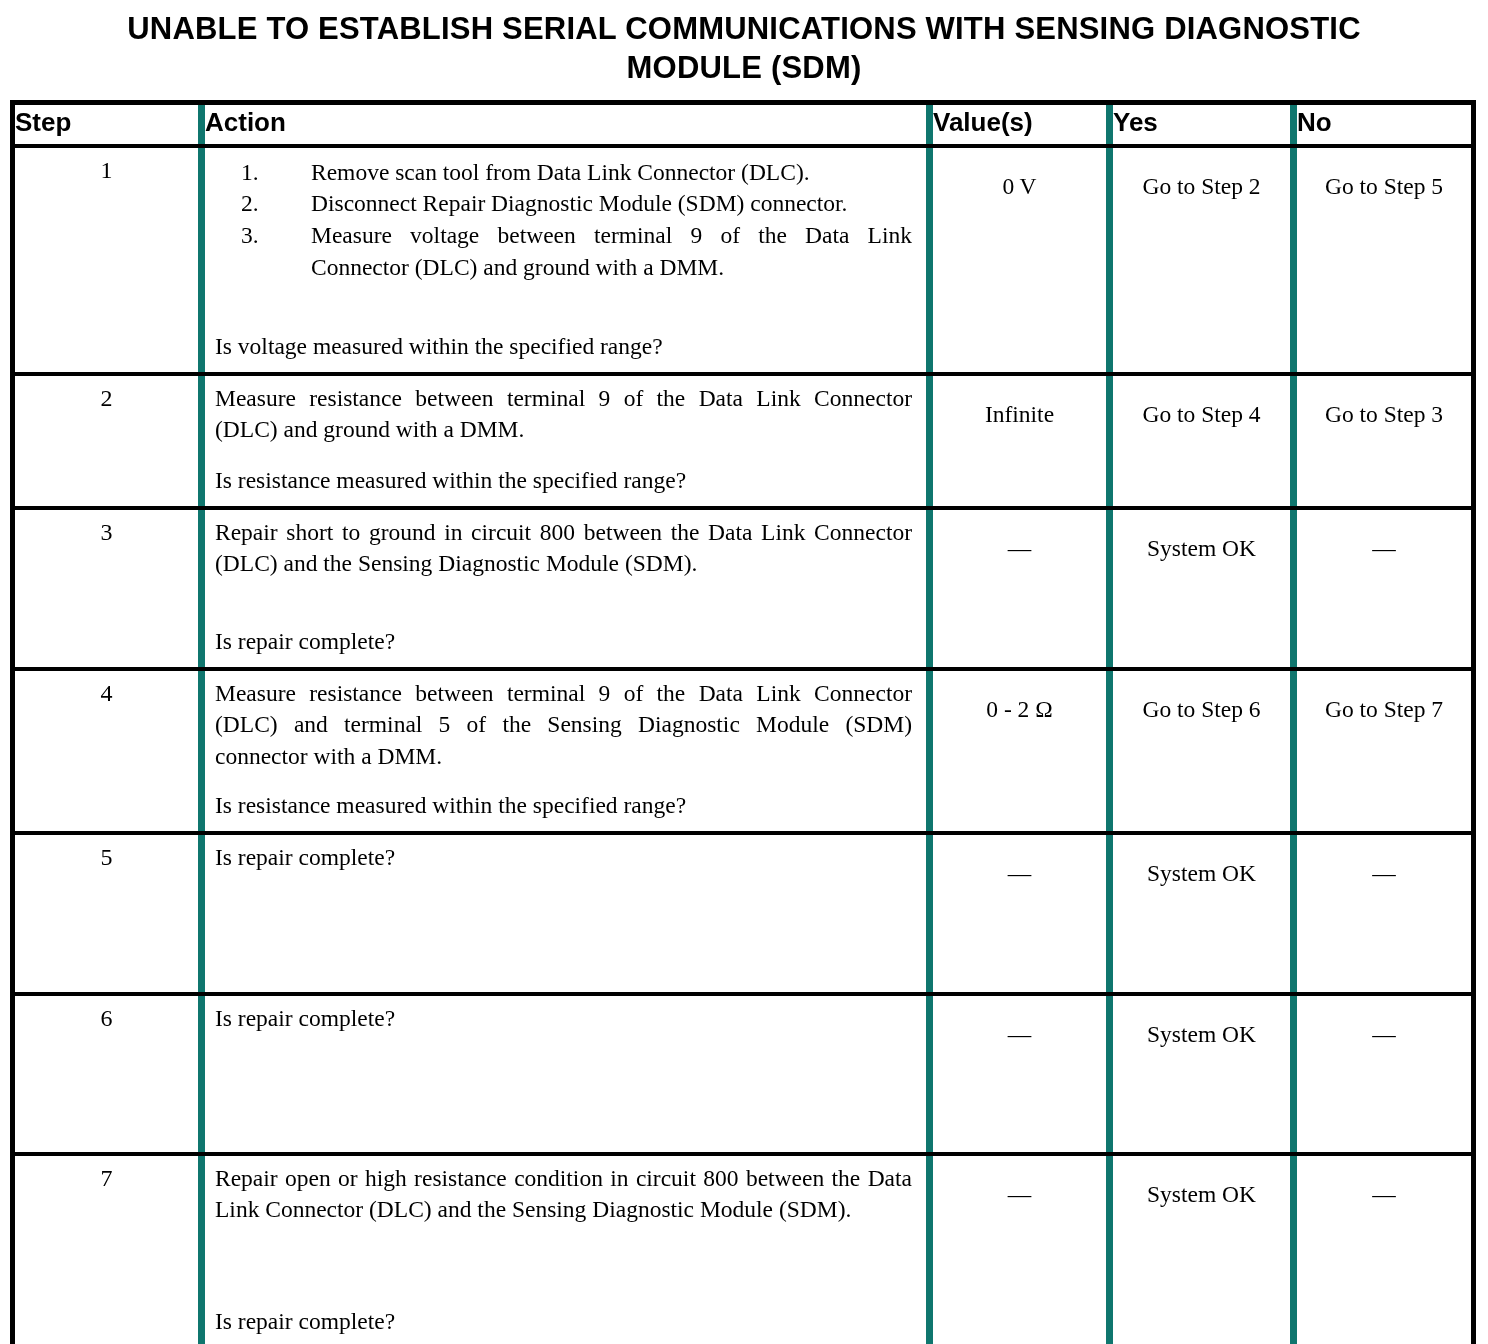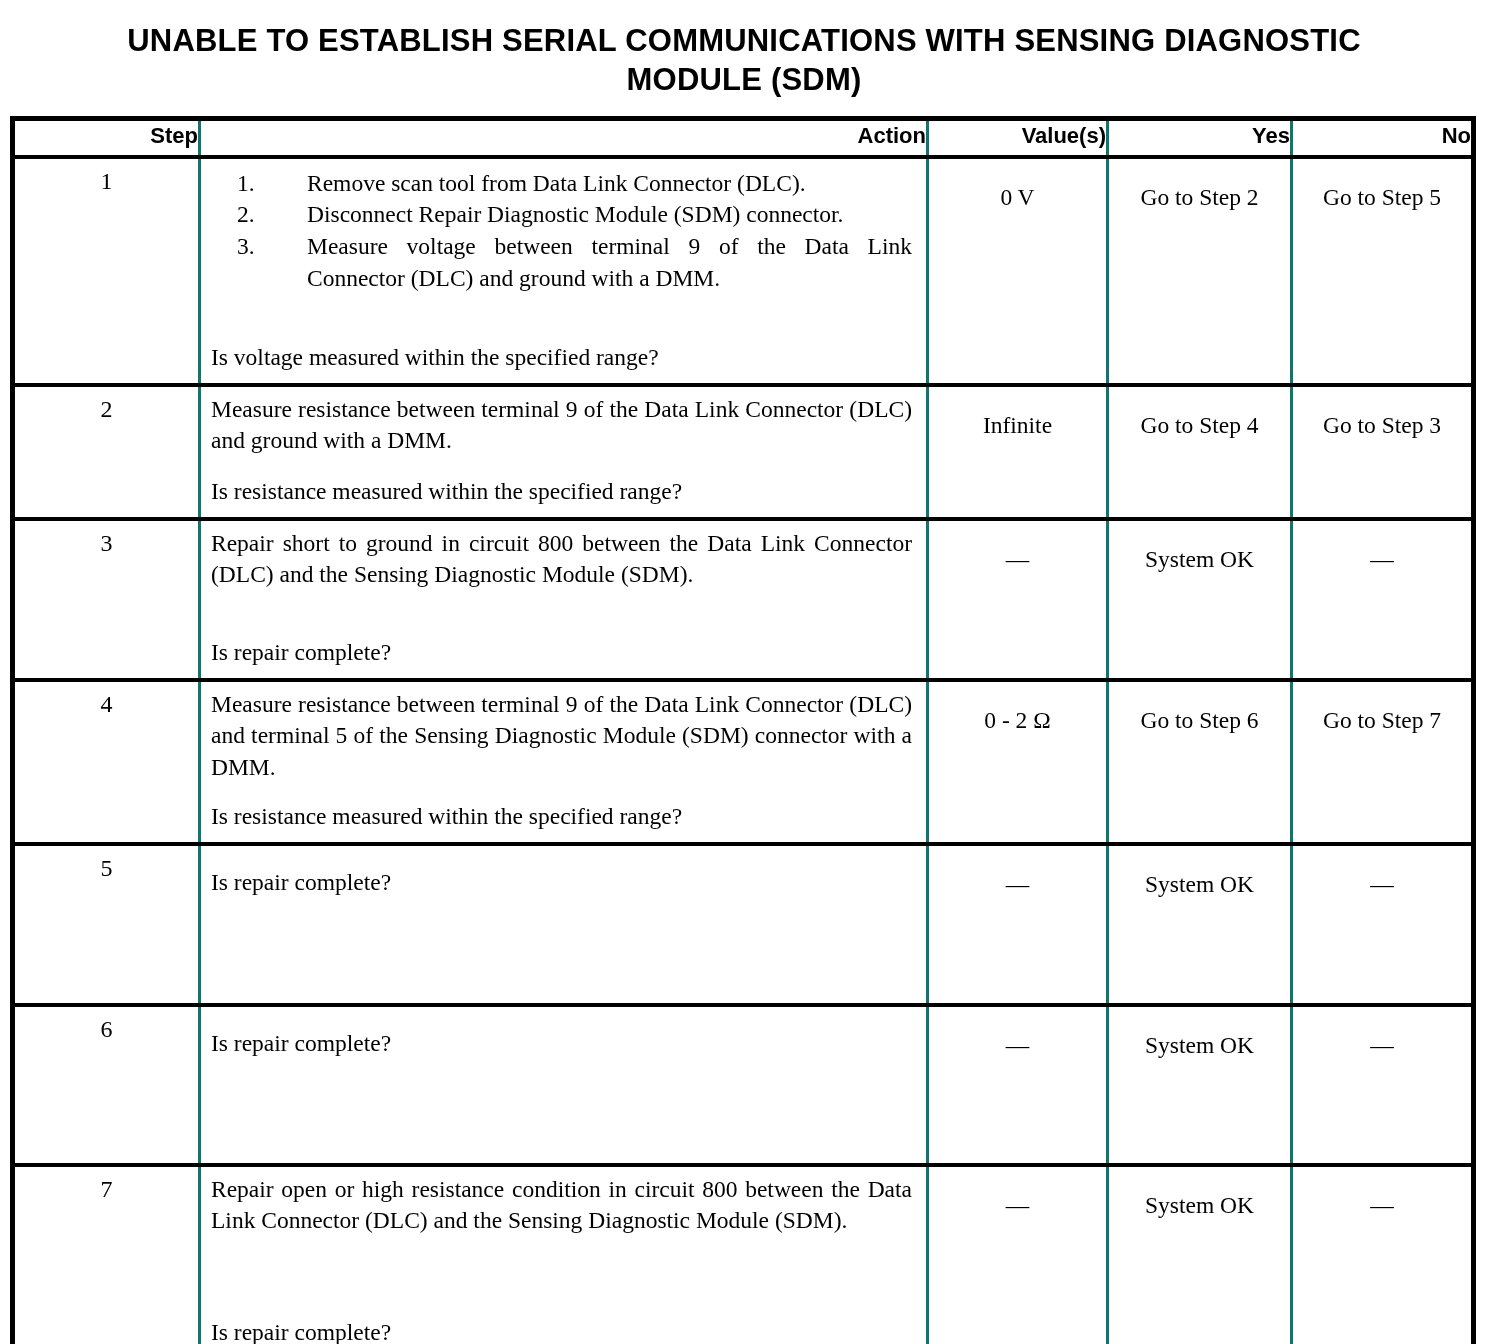--- a/index.html
+++ b/index.html
@@ -16,45 +16,45 @@
     box-sizing: border-box;
     padding-top: 6px;
   }
   .title {
     font-family: "Liberation Sans", sans-serif;
     font-weight: bold;
     font-size: 31px;
     line-height: 1.25;
     text-align: center;
     max-width: 1340px;
-    margin: 16px auto;
+    margin: 4px auto;
     letter-spacing: 0.2px;
   }
   .tbl {
     margin: 12px 12px 6px 10px;
     border: 5px solid #000;
     background: #fff;
   }
   .row {
     display: grid;
     grid-template-columns: 183px 728px 180px 184px 1fr;
   }
   .row + .row { border-top: 4px solid #000; }
   .cell {
-    border-left: 3px solid #0f766e;
+    border-left: 7px solid #0f766e;
     box-sizing: border-box;
     overflow: hidden;
   }
   .cell:first-child { border-left: none; }
   
   .hdr .cell {
     font-family: "Liberation Sans", sans-serif;
     font-weight: bold;
-    font-size: 22px;
-    text-align: right;
+    font-size: 26px;
+    text-align: left;
     padding: 2px 0 6px;
   }
   
   .step-cell {
     text-align: center;
     font-size: 24px;
     padding-top: 9px;
   }
   .action-cell {
     display: flex;
@@ -62,21 +62,21 @@
     justify-content: space-between;
     font-size: 23.5px;
     line-height: 1.36;
     padding: 7px 14px 9px 10px;
   }
   .action-text { text-align: justify; }
   .olist { margin: 2px 0 0 26px; }
   .oitem { display: flex; }
   .onum { flex: 0 0 34px; }
   .otext { flex: 1; text-align: justify; margin-left: 36px; }
-  .question { margin-top: 14px; }
+  .question { }
   .value-cell, .yes-cell, .no-cell {
     text-align: center;
     font-size: 23.5px;
     padding-top: 25px;
   }
   
   .r1 { min-height: 224px; }
   .r2 { min-height: 130px; }
   .r3 { min-height: 157px; }
   .r4 { min-height: 160px; }

